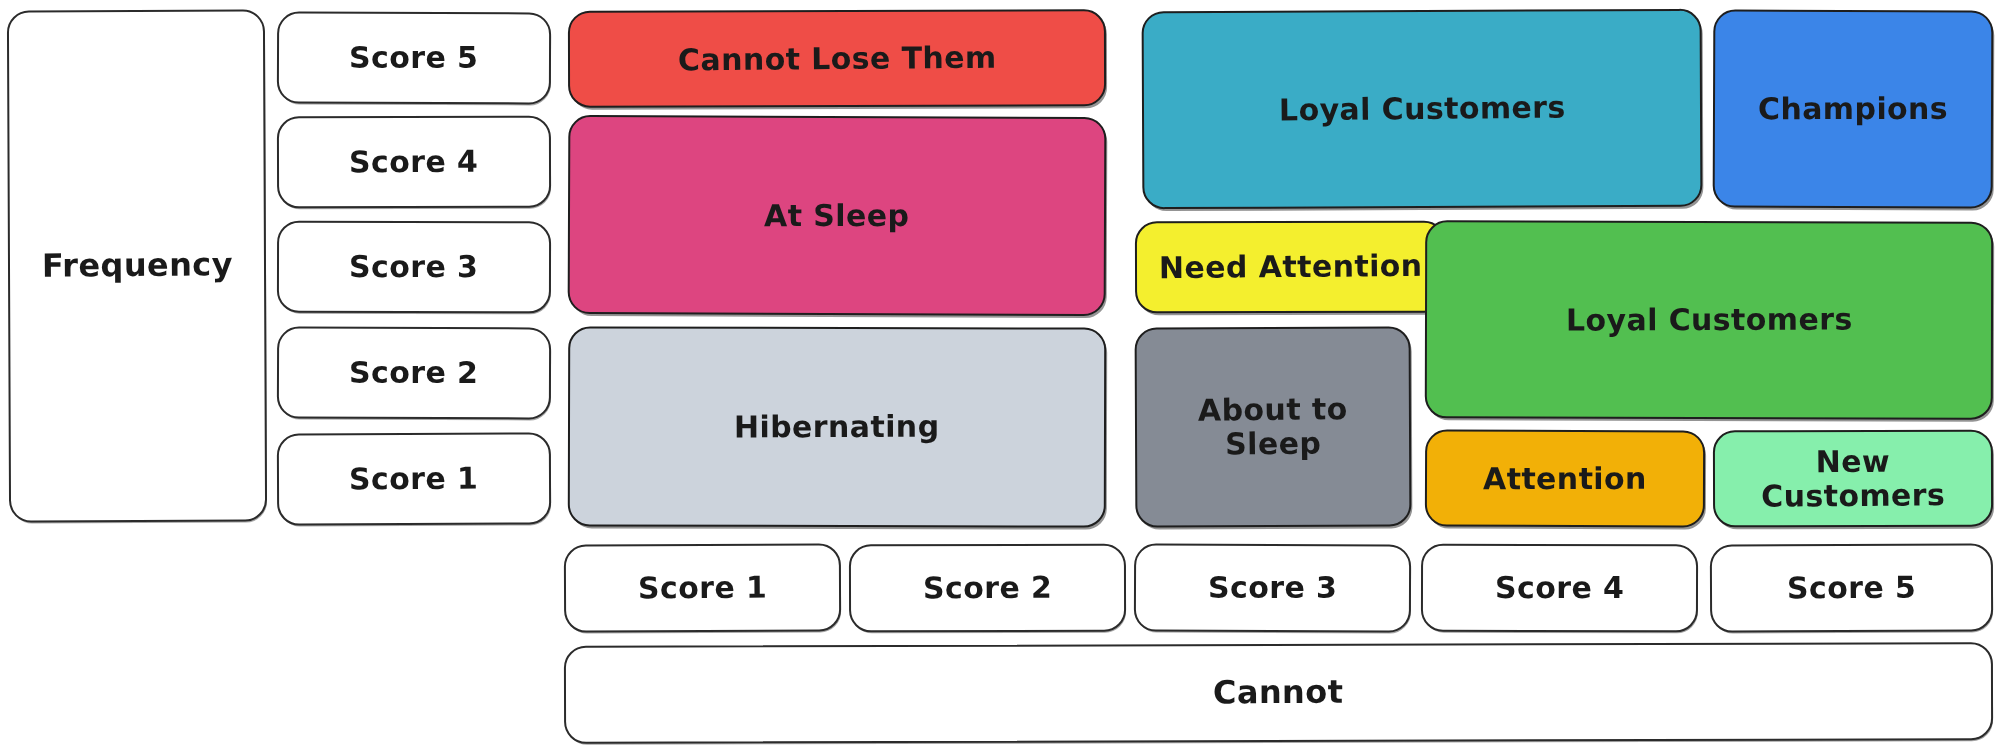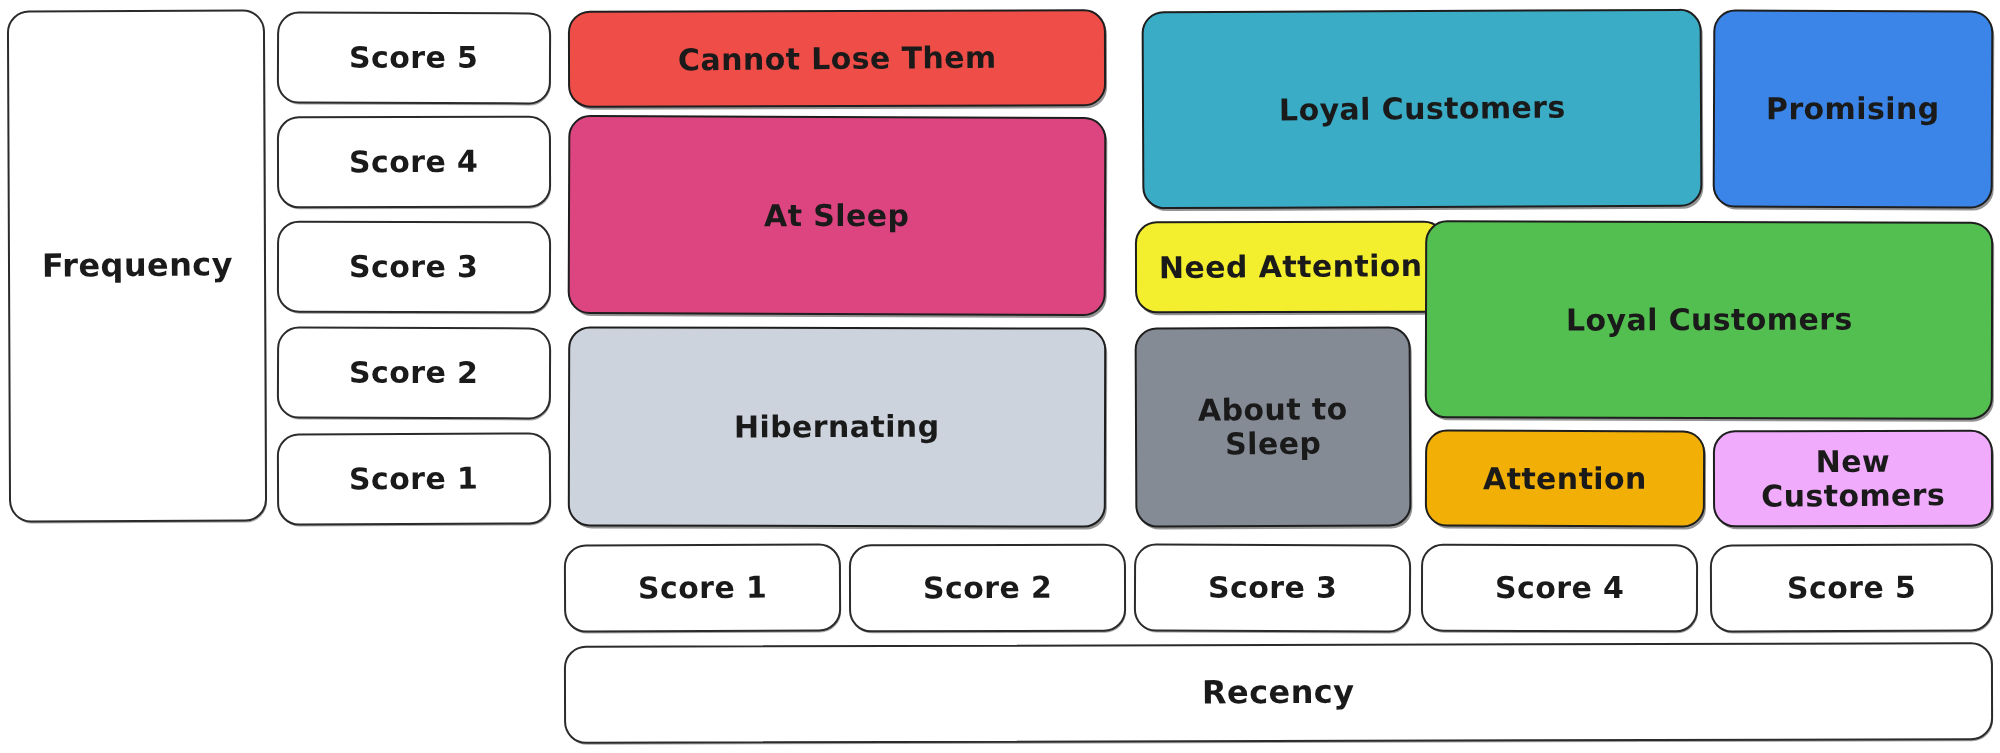--- a/index.html
+++ b/index.html
@@ -114,40 +114,40 @@
 
   <div class="box seg r4" style="left:568px; top:327px; width:538px; height:200px; background:#ccd3dc;">
     <span class="label">Hibernating</span>
   </div>
 
   <div class="box seg r1" style="left:1142px; top:10px; width:560px; height:198px; background:#3aacc6;">
     <span class="label">Loyal Customers</span>
   </div>
 
   <div class="box seg r2" style="left:1713px; top:10px; width:280px; height:198px; background:#3b85e8;">
-    <span class="label">Promising</span>
+    <span class="label">Champions</span>
   </div>
 
   <div class="box seg r3" style="left:1135px; top:221px; width:311px; height:92px; background:#f4ef2e;">
     <span class="label">Need Attention</span>
   </div>
 
   <div class="box seg r4" style="left:1425px; top:221px; width:568px; height:198px; background:#52bf50;">
     <span class="label">Loyal Customers</span>
   </div>
 
   <div class="box seg r1" style="left:1135px; top:327px; width:276px; height:200px; background:#858b95;">
     <span class="label">About to Sleep</span>
   </div>
 
   <div class="box seg r2" style="left:1425px; top:430px; width:280px; height:97px; background:#f2b007;">
     <span class="label">Attention</span>
   </div>
 
-  <div class="box seg r3" style="left:1713px; top:430px; width:280px; height:97px; background:#f0abfc;">
+  <div class="box seg r3" style="left:1713px; top:430px; width:280px; height:97px; background:#86efac;">
     <span class="label">New Customers</span>
   </div>
 
   <div class="box axis r1" style="left:564px; top:544px; width:277px; height:88px;">
     <span class="label">Score 1</span>
   </div>
 
   <div class="box axis r3" style="left:849px; top:544px; width:277px; height:88px;">
     <span class="label">Score 2</span>
   </div>
@@ -158,16 +158,16 @@
 
   <div class="box axis r4" style="left:1421px; top:544px; width:277px; height:88px;">
     <span class="label">Score 4</span>
   </div>
 
   <div class="box axis r1" style="left:1710px; top:544px; width:283px; height:88px;">
     <span class="label">Score 5</span>
   </div>
 
   <div class="box axis axis-major r3" style="left:564px; top:644px; width:1429px; height:98px;">
-    <span class="label">Recency</span>
+    <span class="label">Cannot</span>
   </div>
 
 </div>
 
 </body></html>

